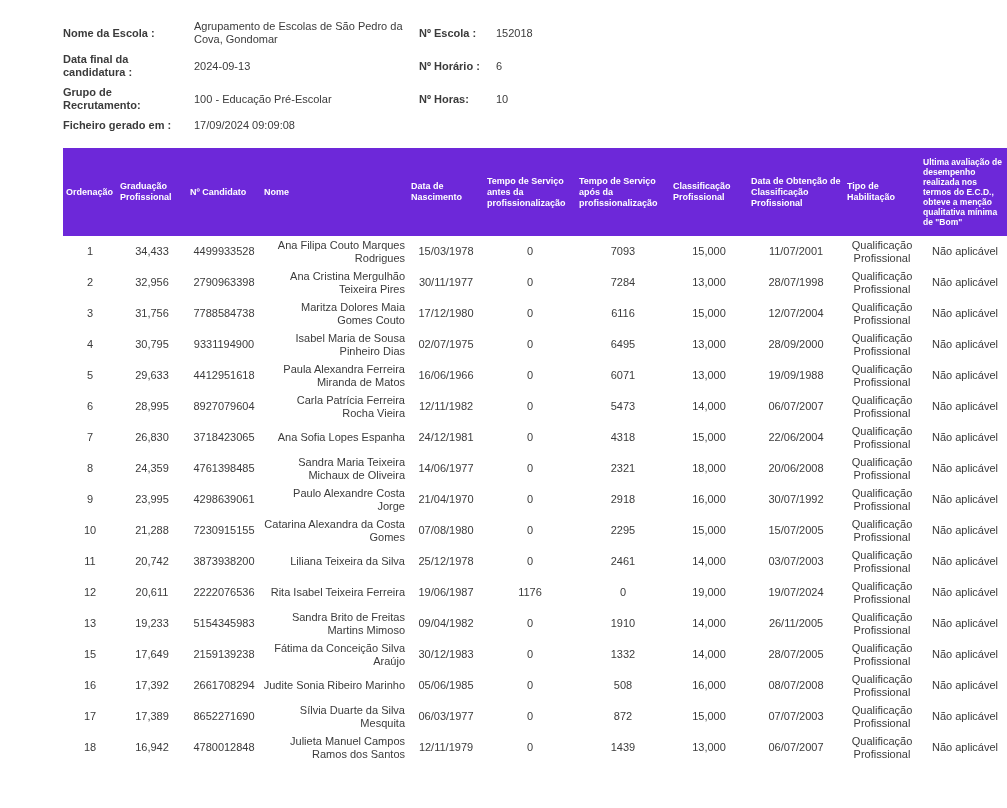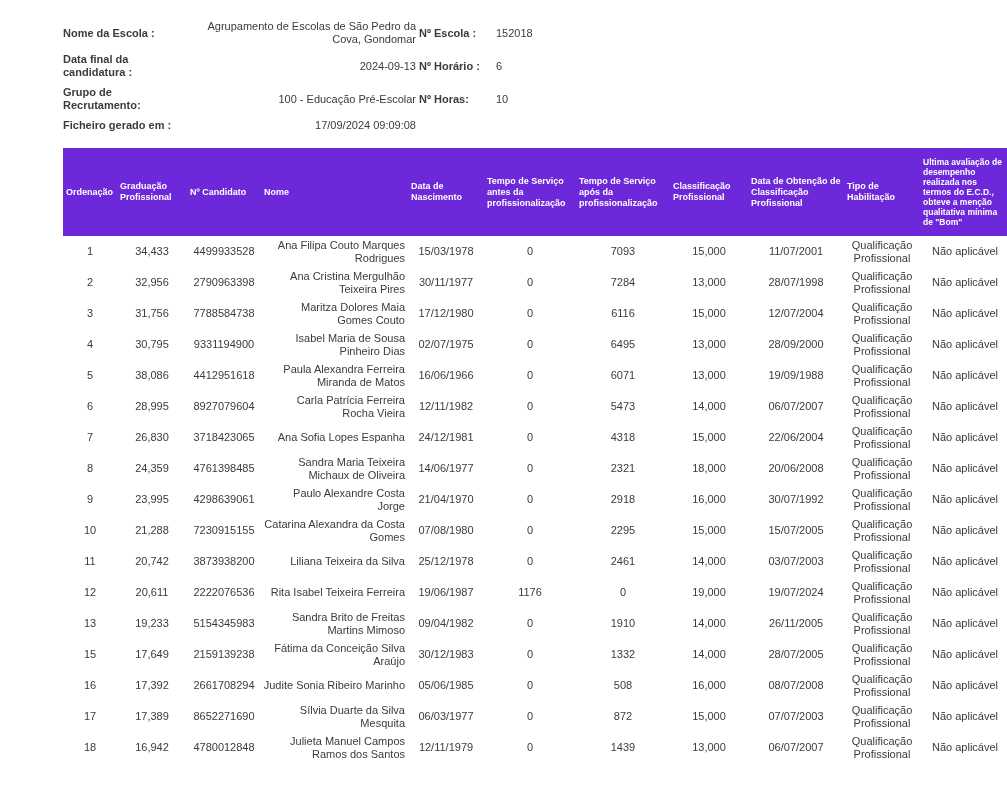--- a/index.html
+++ b/index.html
@@ -25,21 +25,21 @@
     grid-template-columns: 128px 222px 74px 1fr;
     column-gap: 3px;
     row-gap: 7px;
     font-size: 11px;
     line-height: 13px;
     width: 700px;
     margin-bottom: 16px;
   }
   .meta .mrow { display: contents; }
   .meta .label  { font-weight: bold; align-self: center; }
-  .meta .value  { align-self: center; text-align: right; }
+  .meta .value  { align-self: center; }
   .meta .label2 { font-weight: bold; align-self: center; }
   .meta .value2 { align-self: center; }
 
   
   table {
     border-collapse: collapse;
     table-layout: fixed;
     width: 947px;
   }
   thead th {
@@ -179,21 +179,21 @@
     <td>02/07/1975</td>
     <td>0</td>
     <td>6495</td>
     <td>13,000</td>
     <td>28/09/2000</td>
     <td>Qualificação Profissional</td>
     <td>Não aplicável</td>
   </tr>
         <tr>
     <td>5</td>
-    <td>38,086</td>
+    <td>29,633</td>
     <td>4412951618</td>
     <td class="nome">Paula Alexandra Ferreira Miranda de Matos</td>
     <td>16/06/1966</td>
     <td>0</td>
     <td>6071</td>
     <td>13,000</td>
     <td>19/09/1988</td>
     <td>Qualificação Profissional</td>
     <td>Não aplicável</td>
   </tr>

